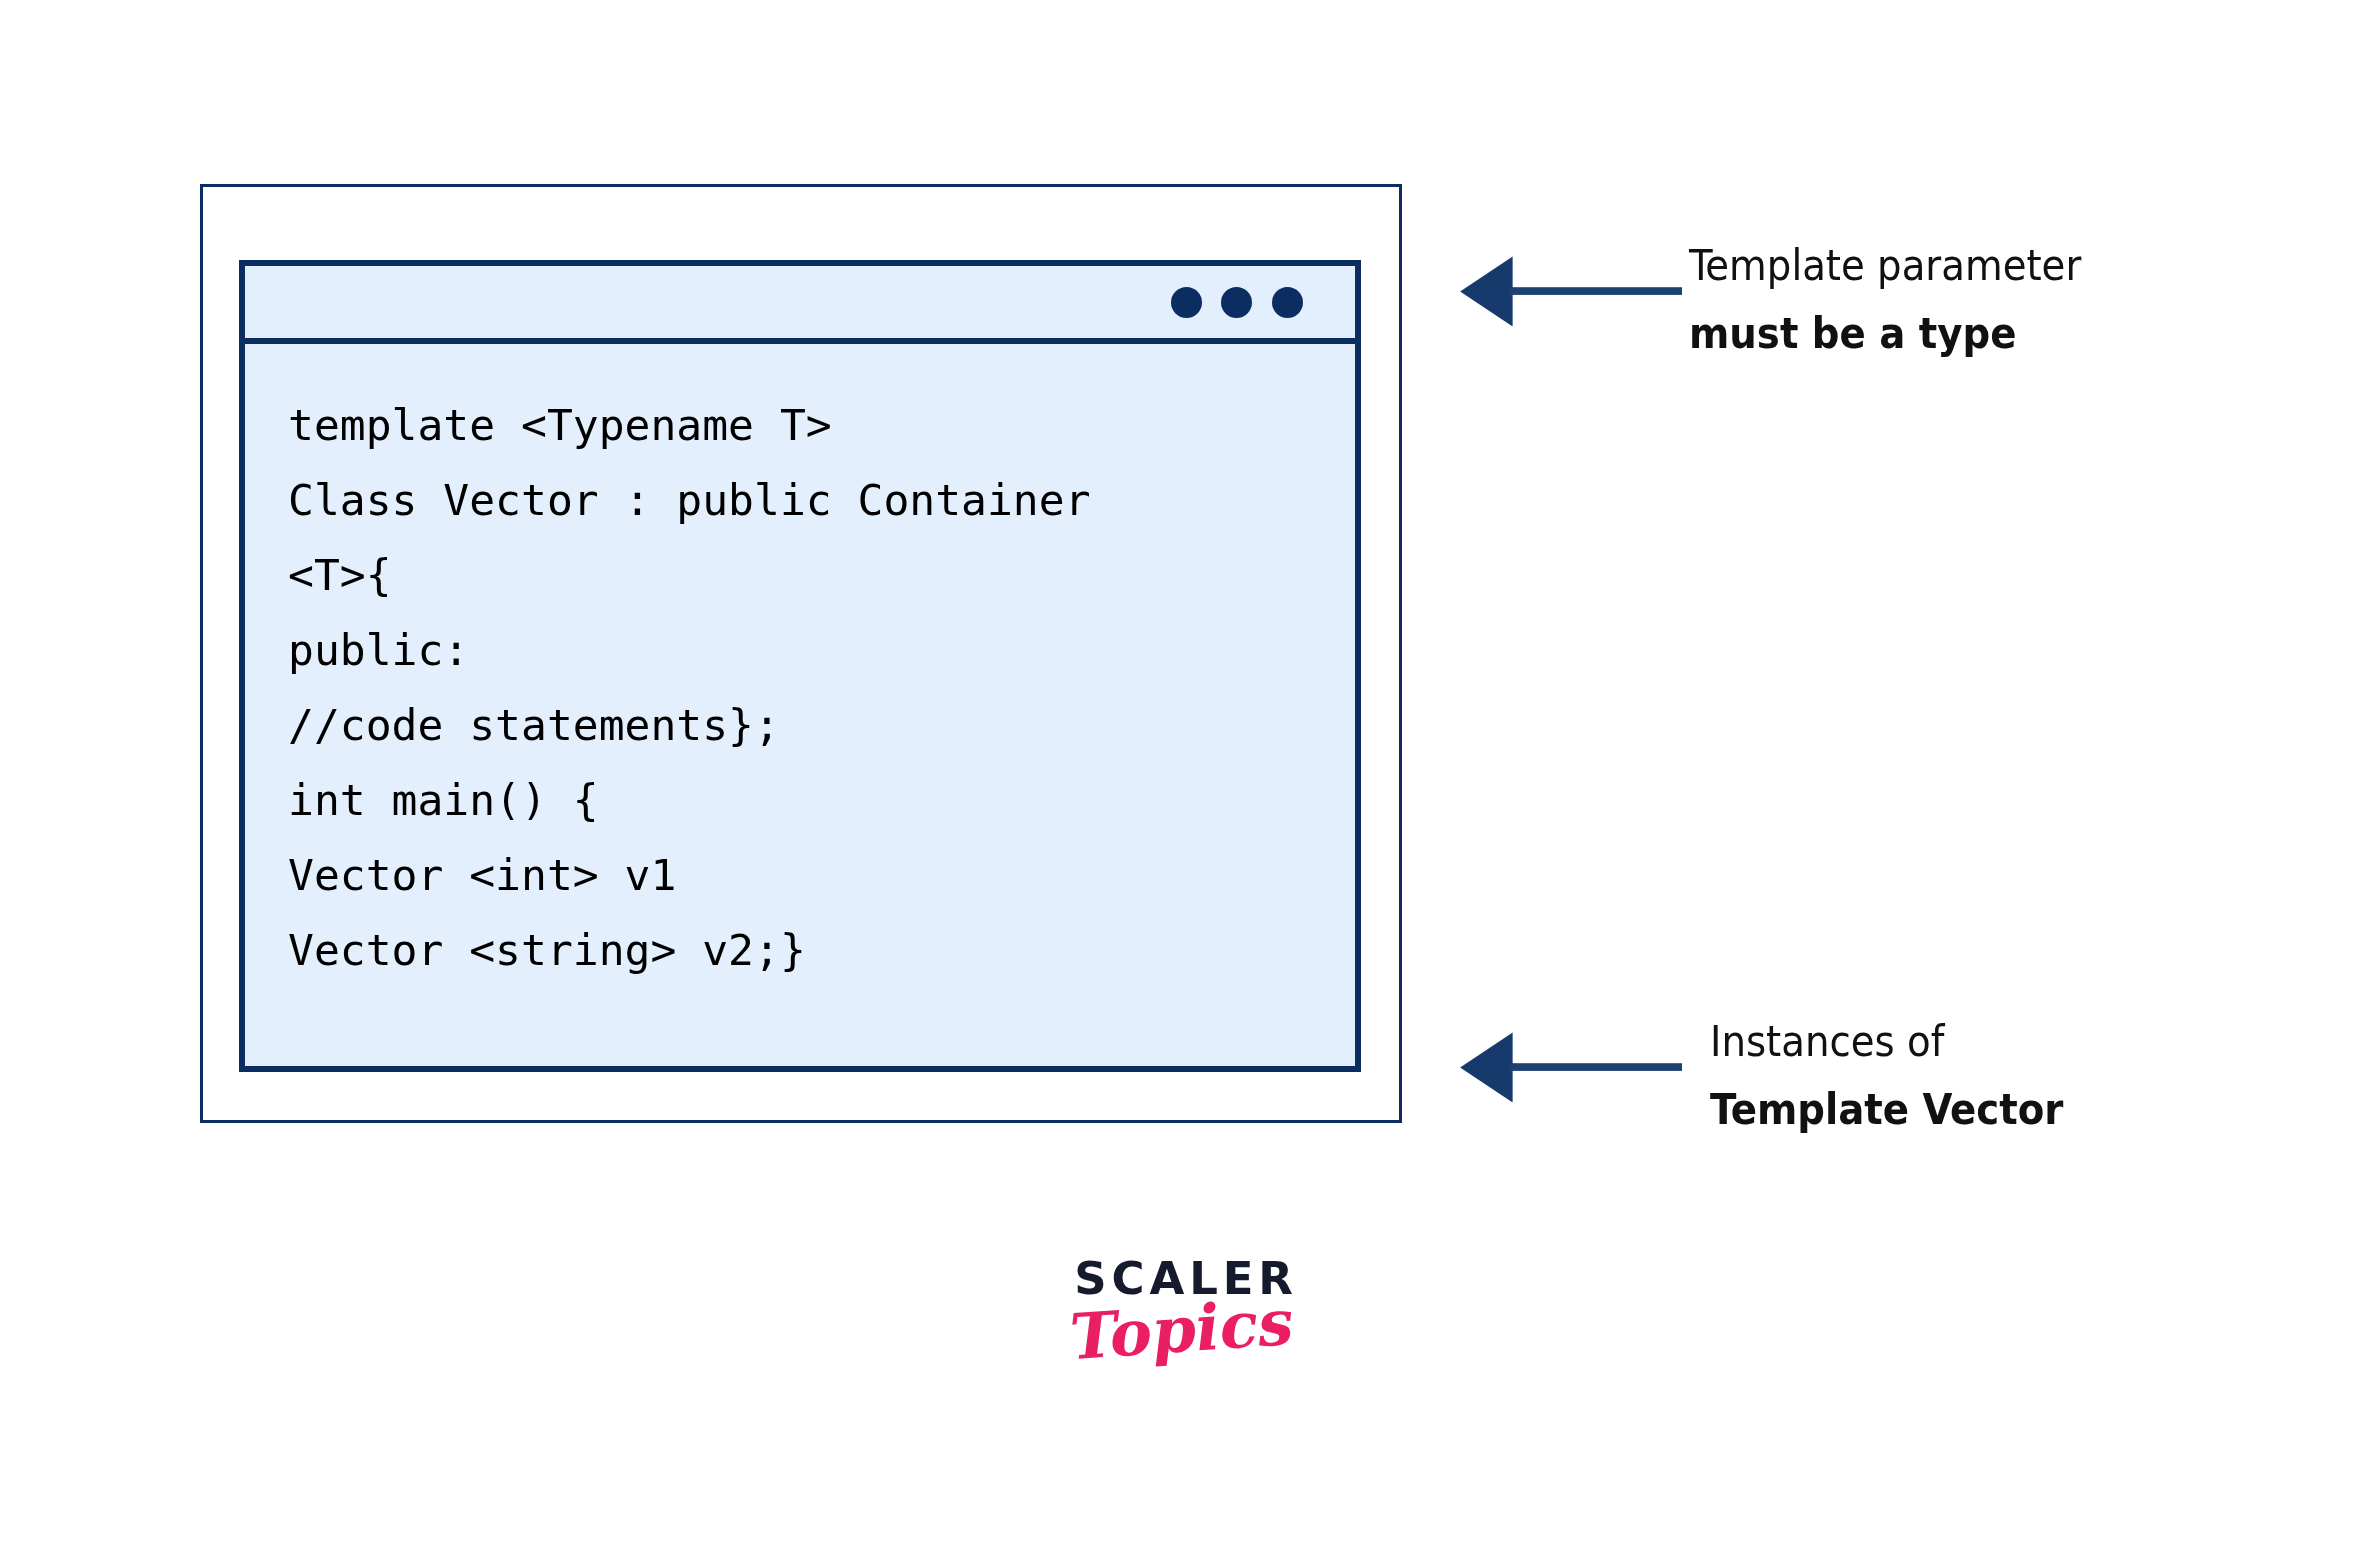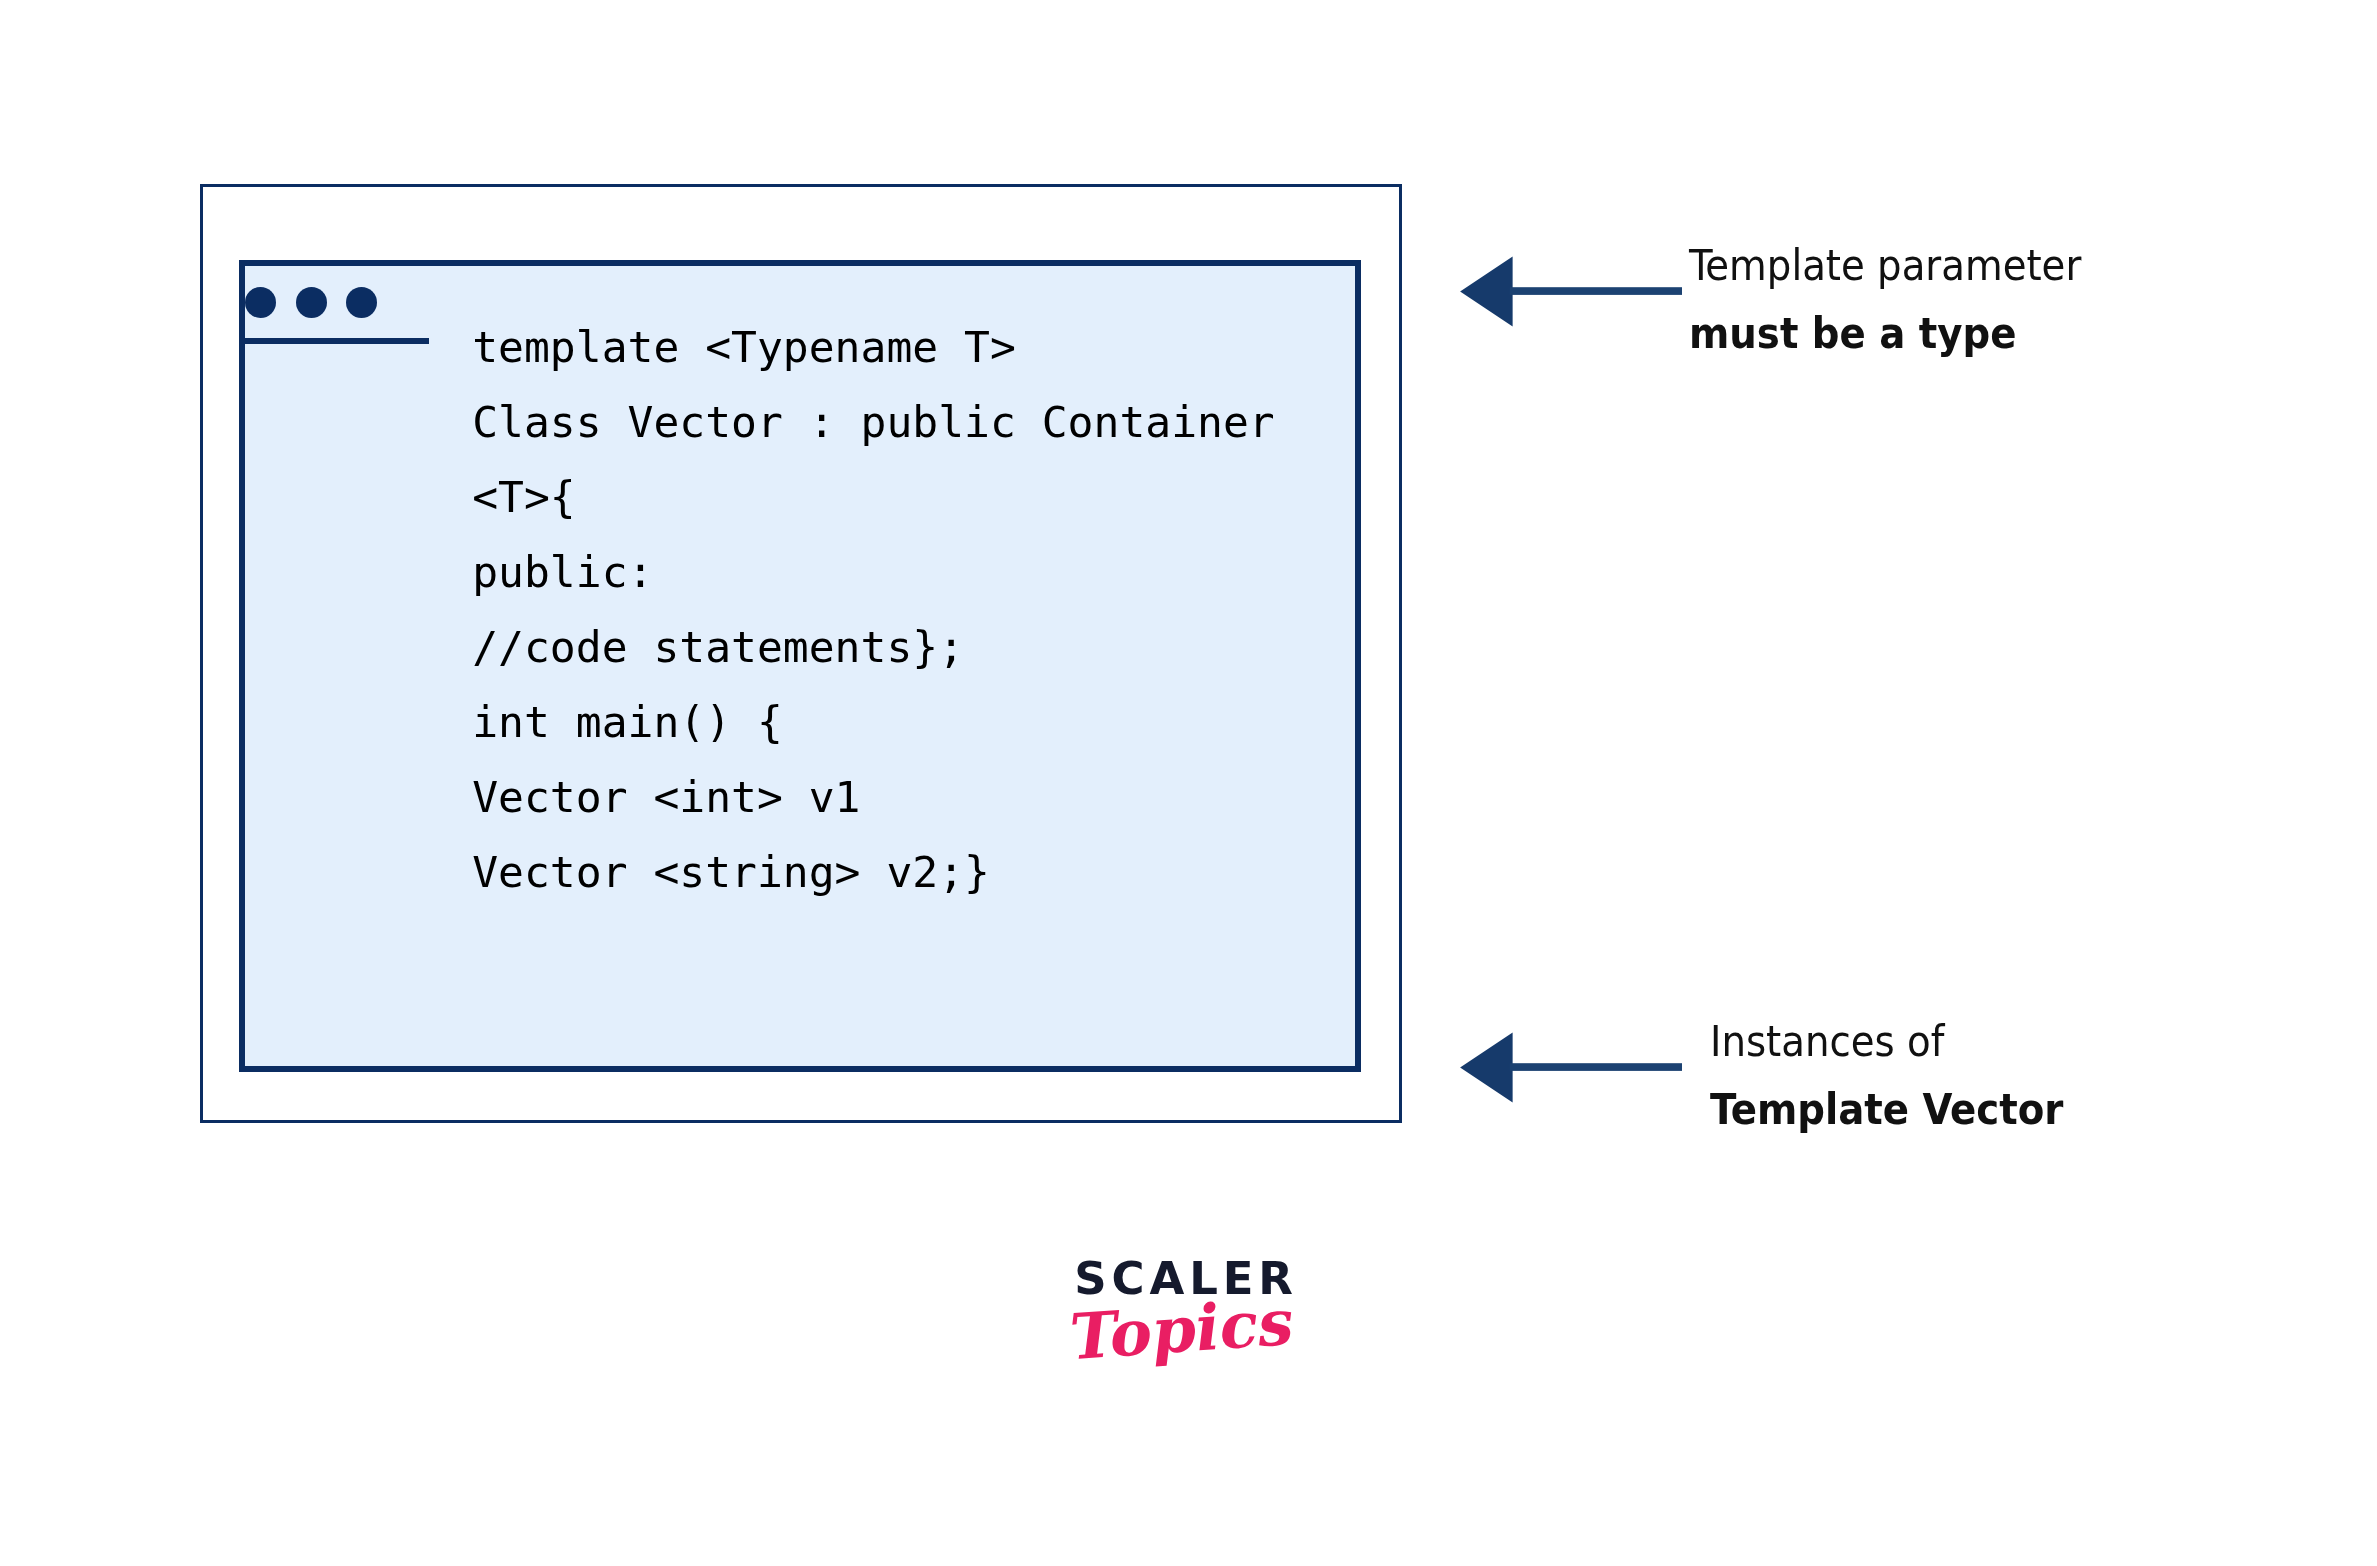--- a/index.html
+++ b/index.html
@@ -34,21 +34,21 @@
   .code-window {
     position: absolute;
     left: 239px;
     top: 260px;
     width: 1122px;
     height: 812px;
     box-sizing: border-box;
     border: 6.3px solid #0B2D62;
     background: #E3EFFC;
     display: flex;
-    flex-direction: row;
+    flex-direction: column;
   }
 
   .titlebar {
     position: relative;
     height: 78px;
     flex: 0 0 78px;
     box-sizing: border-box;
     border-bottom: 6.3px solid #0B2D62;
     background: #E3EFFC;
     display: flex;

